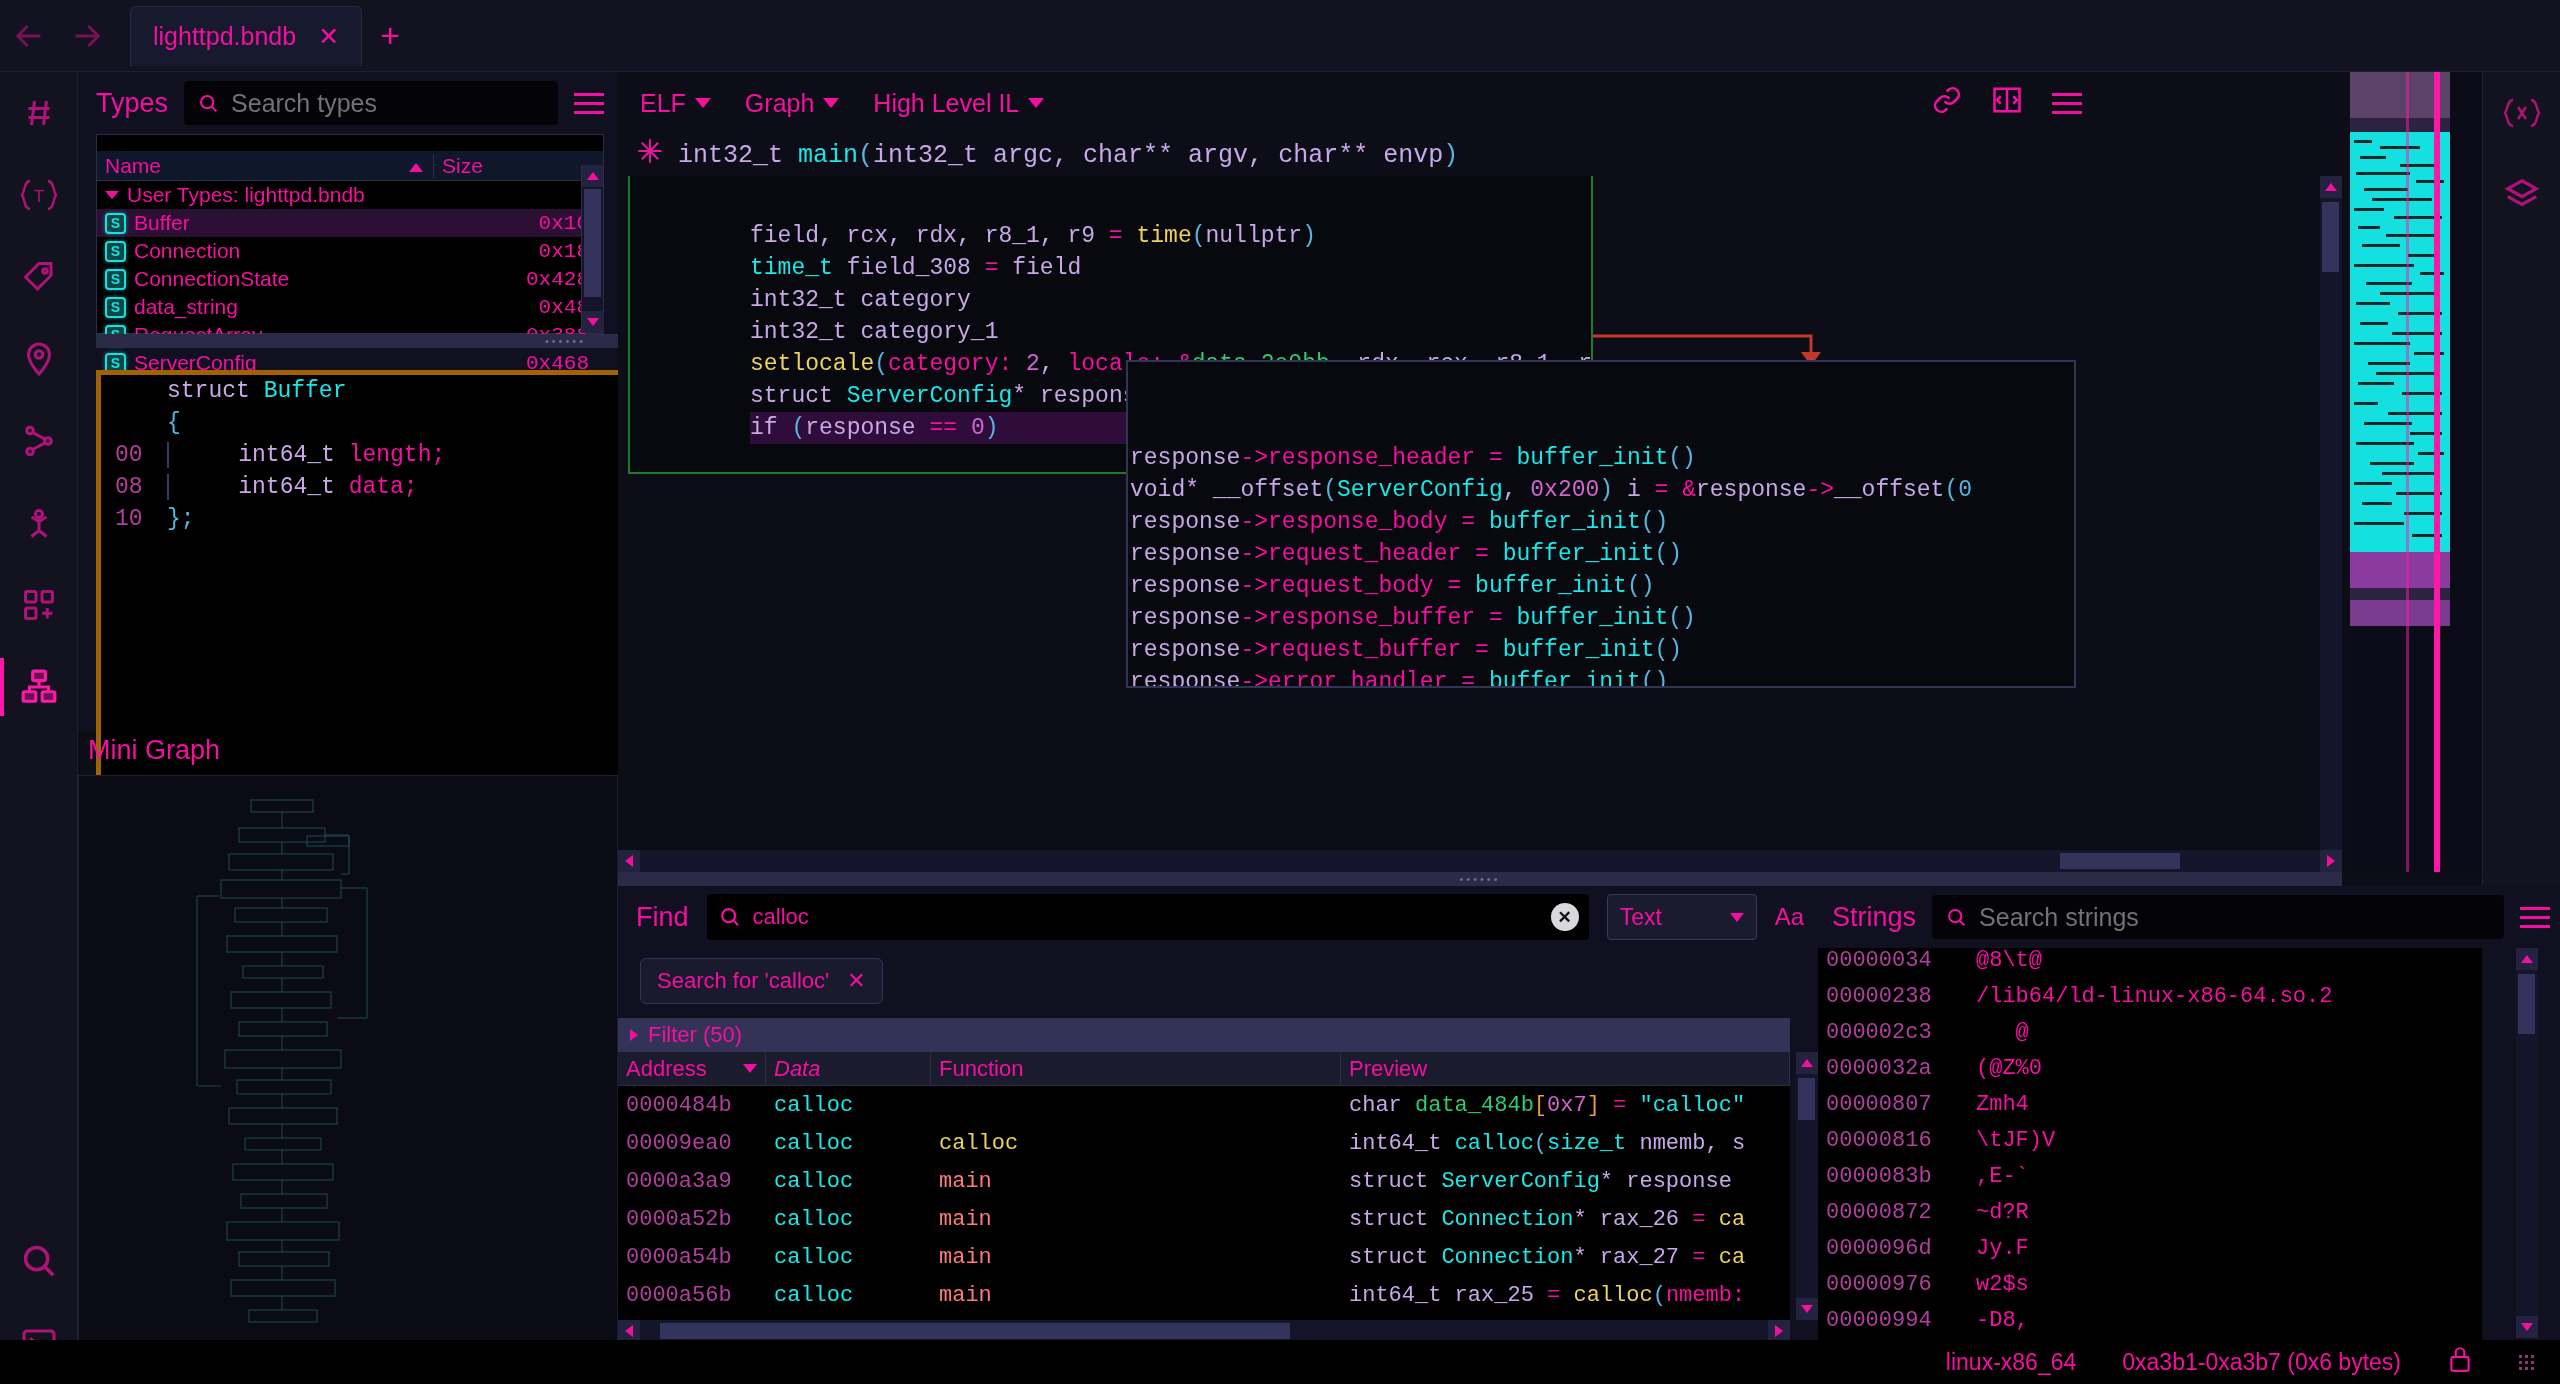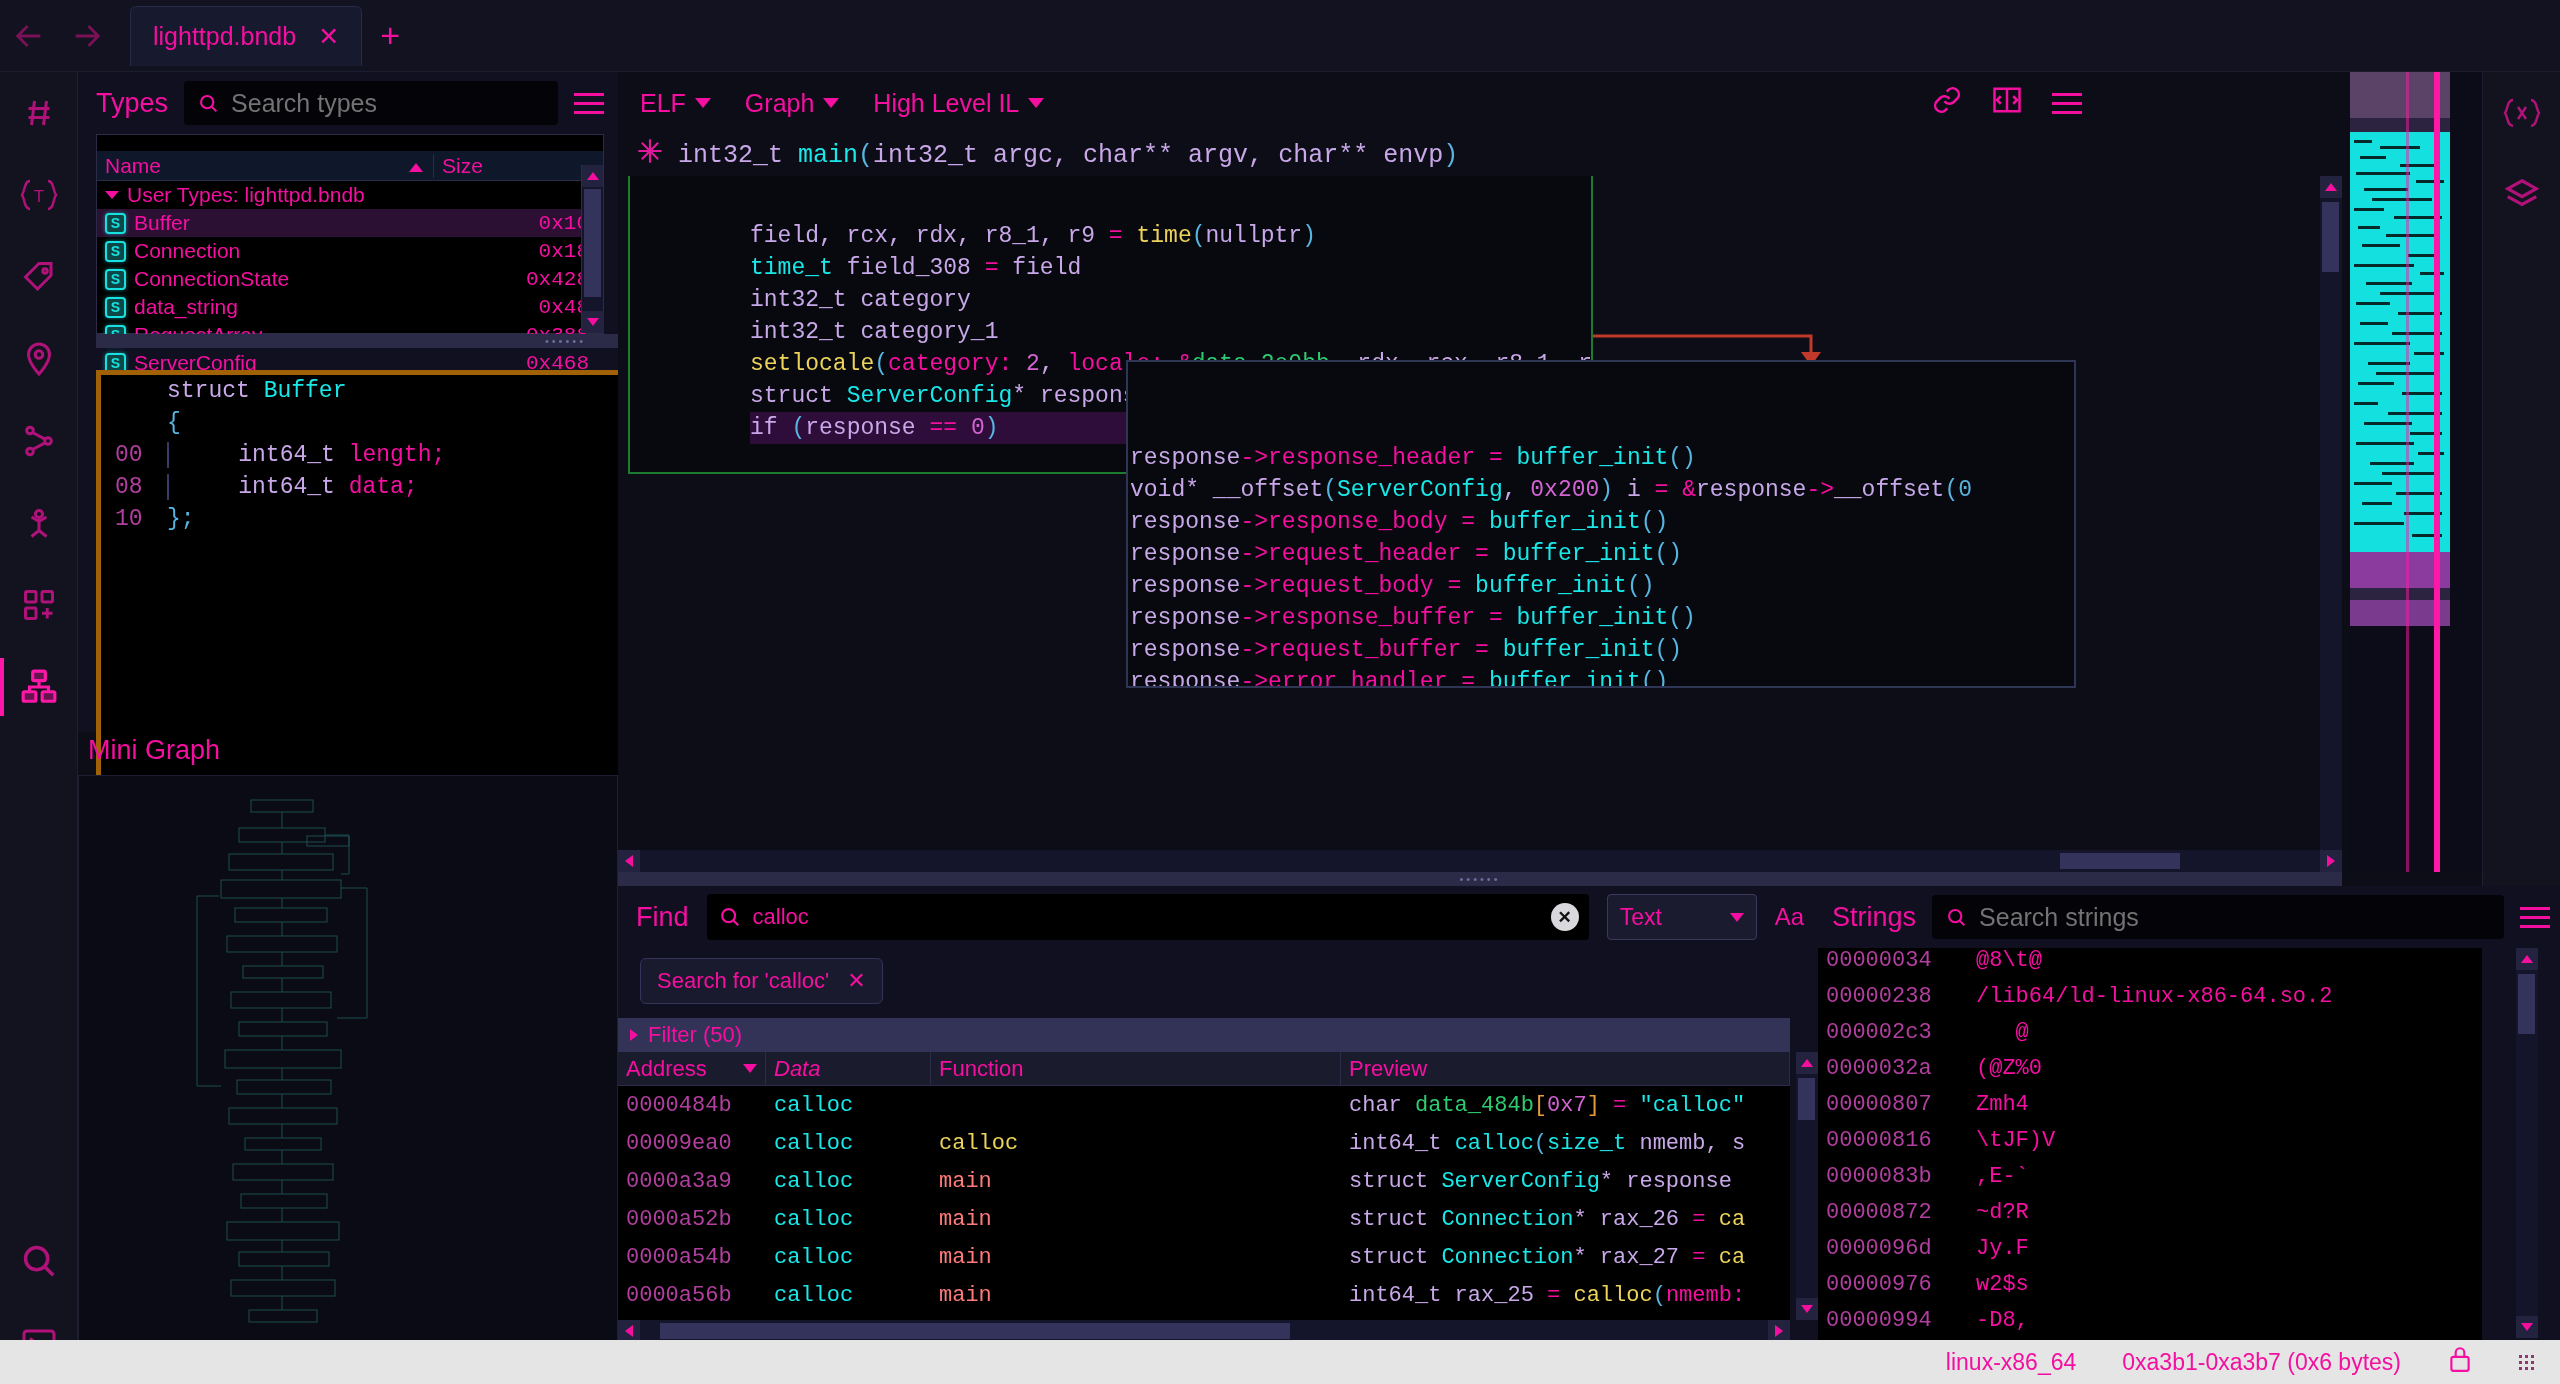--- a/index.html
+++ b/index.html
@@ -294,21 +294,21 @@
   .straddr { width: 158px; padding-left: 8px; color: #b23f9f; }
   .strval { color: #f50fa0; }
   #str-vscroll { position:absolute; right:24px; top:62px; width:22px; bottom:4px; background:#14142a; }
   #str-vscroll .up,#str-vscroll .dn{height:22px;background:#232340;display:flex;align-items:center;justify-content:center;}
   #str-vscroll .dn{position:absolute;bottom:0;width:22px;}
   #str-vscroll .thumb{position:absolute;top:26px;left:2px;width:17px;height:60px;background:#33335c;}
 
   
   #statusbar {
     position: absolute; left: 0; bottom: 0; width: 2560px; height: 44px;
-    background: #e5e5e5; display: flex; align-items: center; justify-content: flex-end;
+    background: #000000; display: flex; align-items: center; justify-content: flex-end;
     gap: 46px; padding-right: 26px; font-size: 23px; color: #f50fa0;
   }
   .resize-grip { display: flex; flex-direction: column; gap: 3px; }
   .resize-grip i { display:flex; gap:3px; }
   .resize-grip b { width:3px;height:3px;background:#8a3a70;display:block; }
 </style>
 </head>
 <body>
 
 <div id="titlebar">

